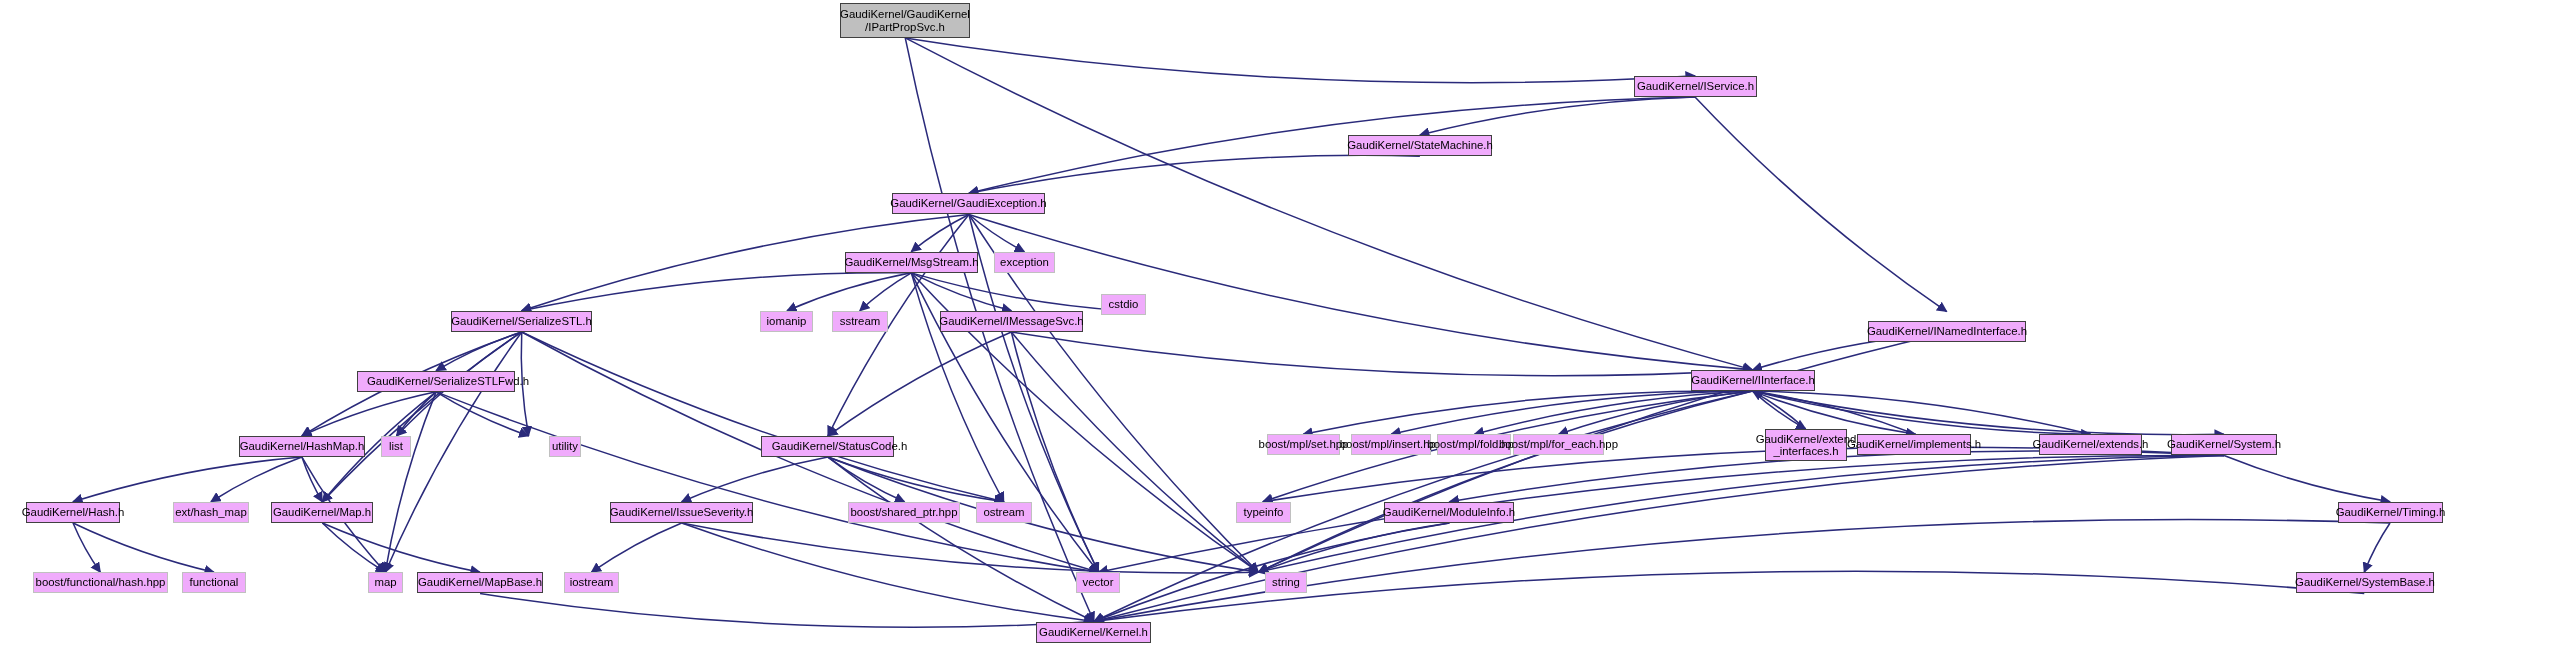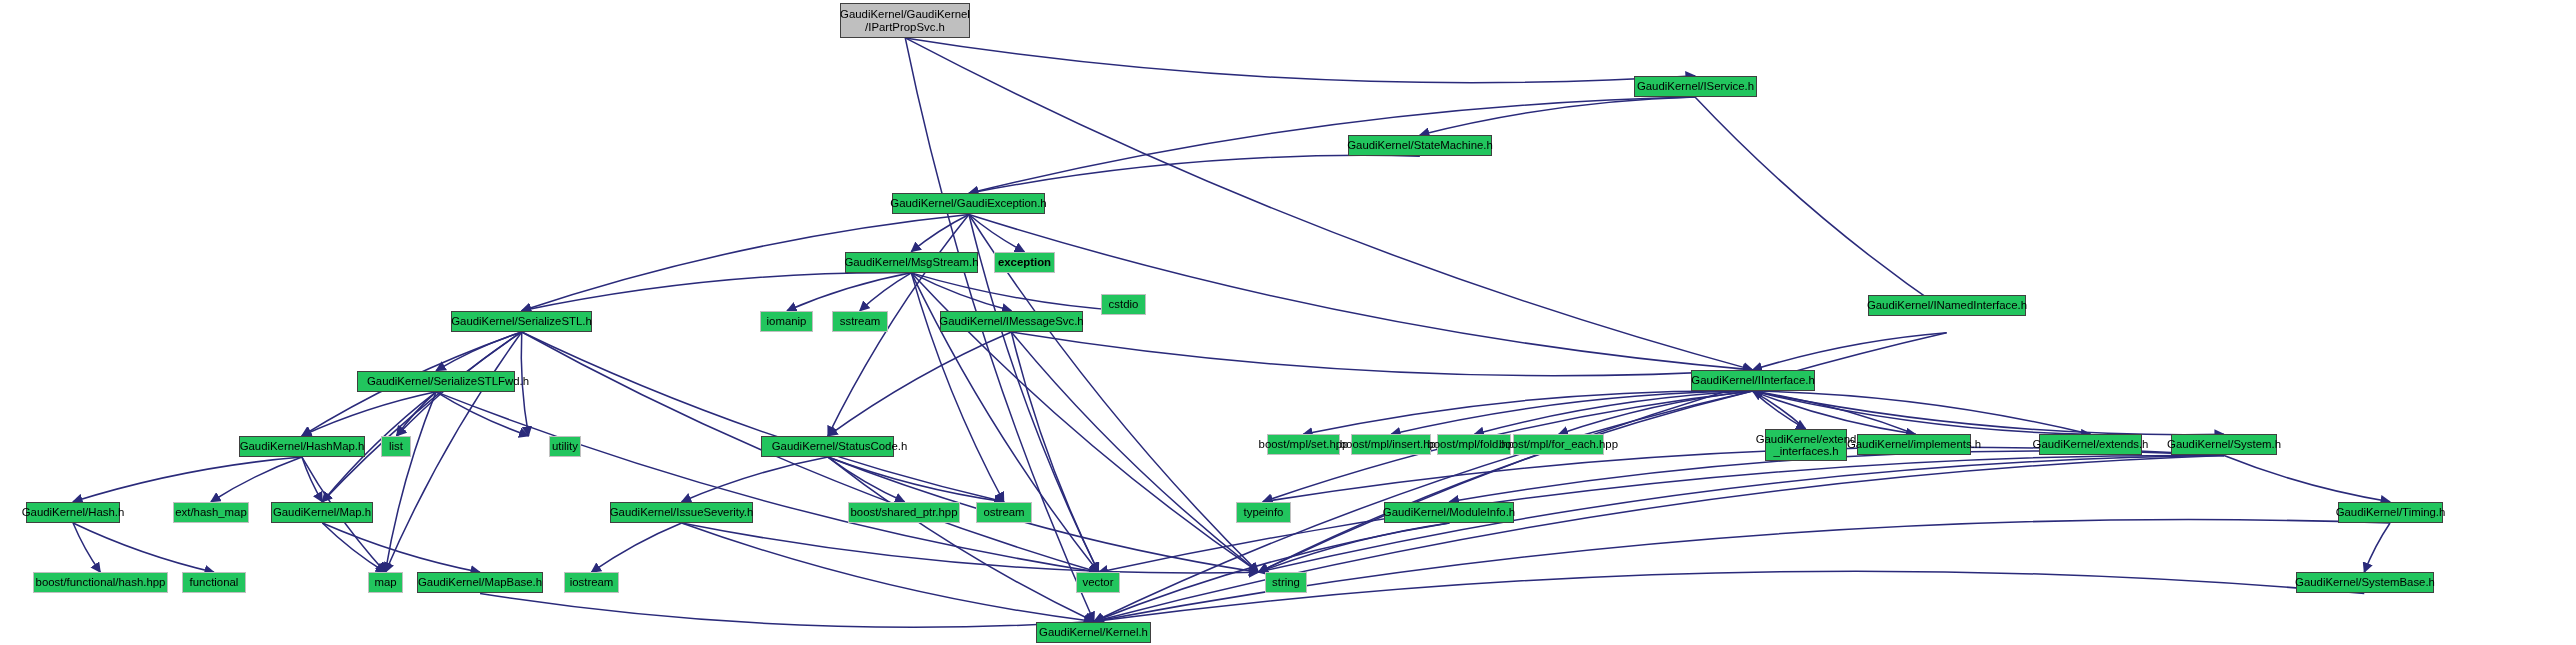--- a/index.html
+++ b/index.html
@@ -1,20 +1,20 @@
 <!DOCTYPE html>
 <html style="font-size:12px"><head>
 <meta charset="utf-8">
 <style>
   html,body{margin:0;padding:0;background:#ffffff;}
   #canvas{position:relative;width:2576px;height:645px;background:#ffffff;
           font-family:"Liberation Sans", sans-serif;overflow:hidden;}
   #edges{position:absolute;left:0;top:0;width:2576px;height:645px;pointer-events:none;}
   .node{position:absolute;box-sizing:border-box;display:flex;align-items:center;
-        justify-content:center;text-align:center;background:#22c55e;
+        justify-content:center;text-align:center;background:#f0abfc;
         color:#000000;line-height:1.08;white-space:pre;}
   .node.sys{border:0.8px solid #c0c0c0;font-size:11.4px;}
   .node.hdr{border:0.8px solid #404040;font-size:11.4px;}
   .node.root{border:0.8px solid #404040;background:#bfbfbf;font-size:11.4px;}
 </style>
 </head>
 <body>
 
 <div id="canvas">
   <svg id="edges" xmlns="http://www.w3.org/2000/svg" viewBox="0 0 3398 851">
@@ -109,22 +109,22 @@
         <path d="M3153,690 Q2290.85,660.95 1443,820" marker-end="url(#ah)"></path>
         <path d="M3119,783 Q2278.965,709.3199999999999 1443,820" marker-end="url(#ah)"></path>
       </g>
   </svg>
 <div class="node root" style="left: 840px; top: 3px; width: 130px; height: 35px;">GaudiKernel/GaudiKernel
 /IPartPropSvc.h</div>
     <div class="node hdr" style="left: 1634px; top: 76px; width: 123px; height: 21px;">GaudiKernel/IService.h</div>
     <div class="node hdr" style="left: 1348px; top: 135px; width: 144px; height: 21px;">GaudiKernel/StateMachine.h</div>
     <div class="node hdr" style="left: 892px; top: 193px; width: 153px; height: 21px;">GaudiKernel/GaudiException.h</div>
     <div class="node hdr" style="left: 845px; top: 252px; width: 133px; height: 21px;">GaudiKernel/MsgStream.h</div>
-    <div class="node sys" style="left: 994px; top: 252px; width: 61px; height: 21px; font-weight: bold;">exception</div>
-    <div class="node hdr" style="left: 1868px; top: 295px; width: 158px; height: 21px;">GaudiKernel/INamedInterface.h</div>
+    <div class="node sys" style="left: 994px; top: 252px; width: 61px; height: 21px;">exception</div>
+    <div class="node hdr" style="left: 1868px; top: 321px; width: 158px; height: 21px;">GaudiKernel/INamedInterface.h</div>
     <div class="node hdr" style="left: 451px; top: 311px; width: 141px; height: 21px;">GaudiKernel/SerializeSTL.h</div>
     <div class="node sys" style="left: 760px; top: 311px; width: 53px; height: 21px;">iomanip</div>
     <div class="node sys" style="left: 832px; top: 311px; width: 56px; height: 21px;">sstream</div>
     <div class="node hdr" style="left: 940px; top: 311px; width: 143px; height: 21px;">GaudiKernel/IMessageSvc.h</div>
     <div class="node sys" style="left: 1101px; top: 294px; width: 45px; height: 21px;">cstdio</div>
     <div class="node hdr" style="left: 357px; top: 371px; width: 158px; height: 21px; padding-left: 24px;">GaudiKernel/SerializeSTLFwd.h</div>
     <div class="node hdr" style="left: 1691px; top: 370px; width: 124px; height: 21px;">GaudiKernel/IInterface.h</div>
     <div class="node hdr" style="left: 239px; top: 436px; width: 126px; height: 21px;">GaudiKernel/HashMap.h</div>
     <div class="node sys" style="left: 381px; top: 436px; width: 30px; height: 21px;">list</div>
     <div class="node sys" style="left: 506px; top: 436px; width: 32px; height: 21px; margin-left: 43px;">utility</div>

